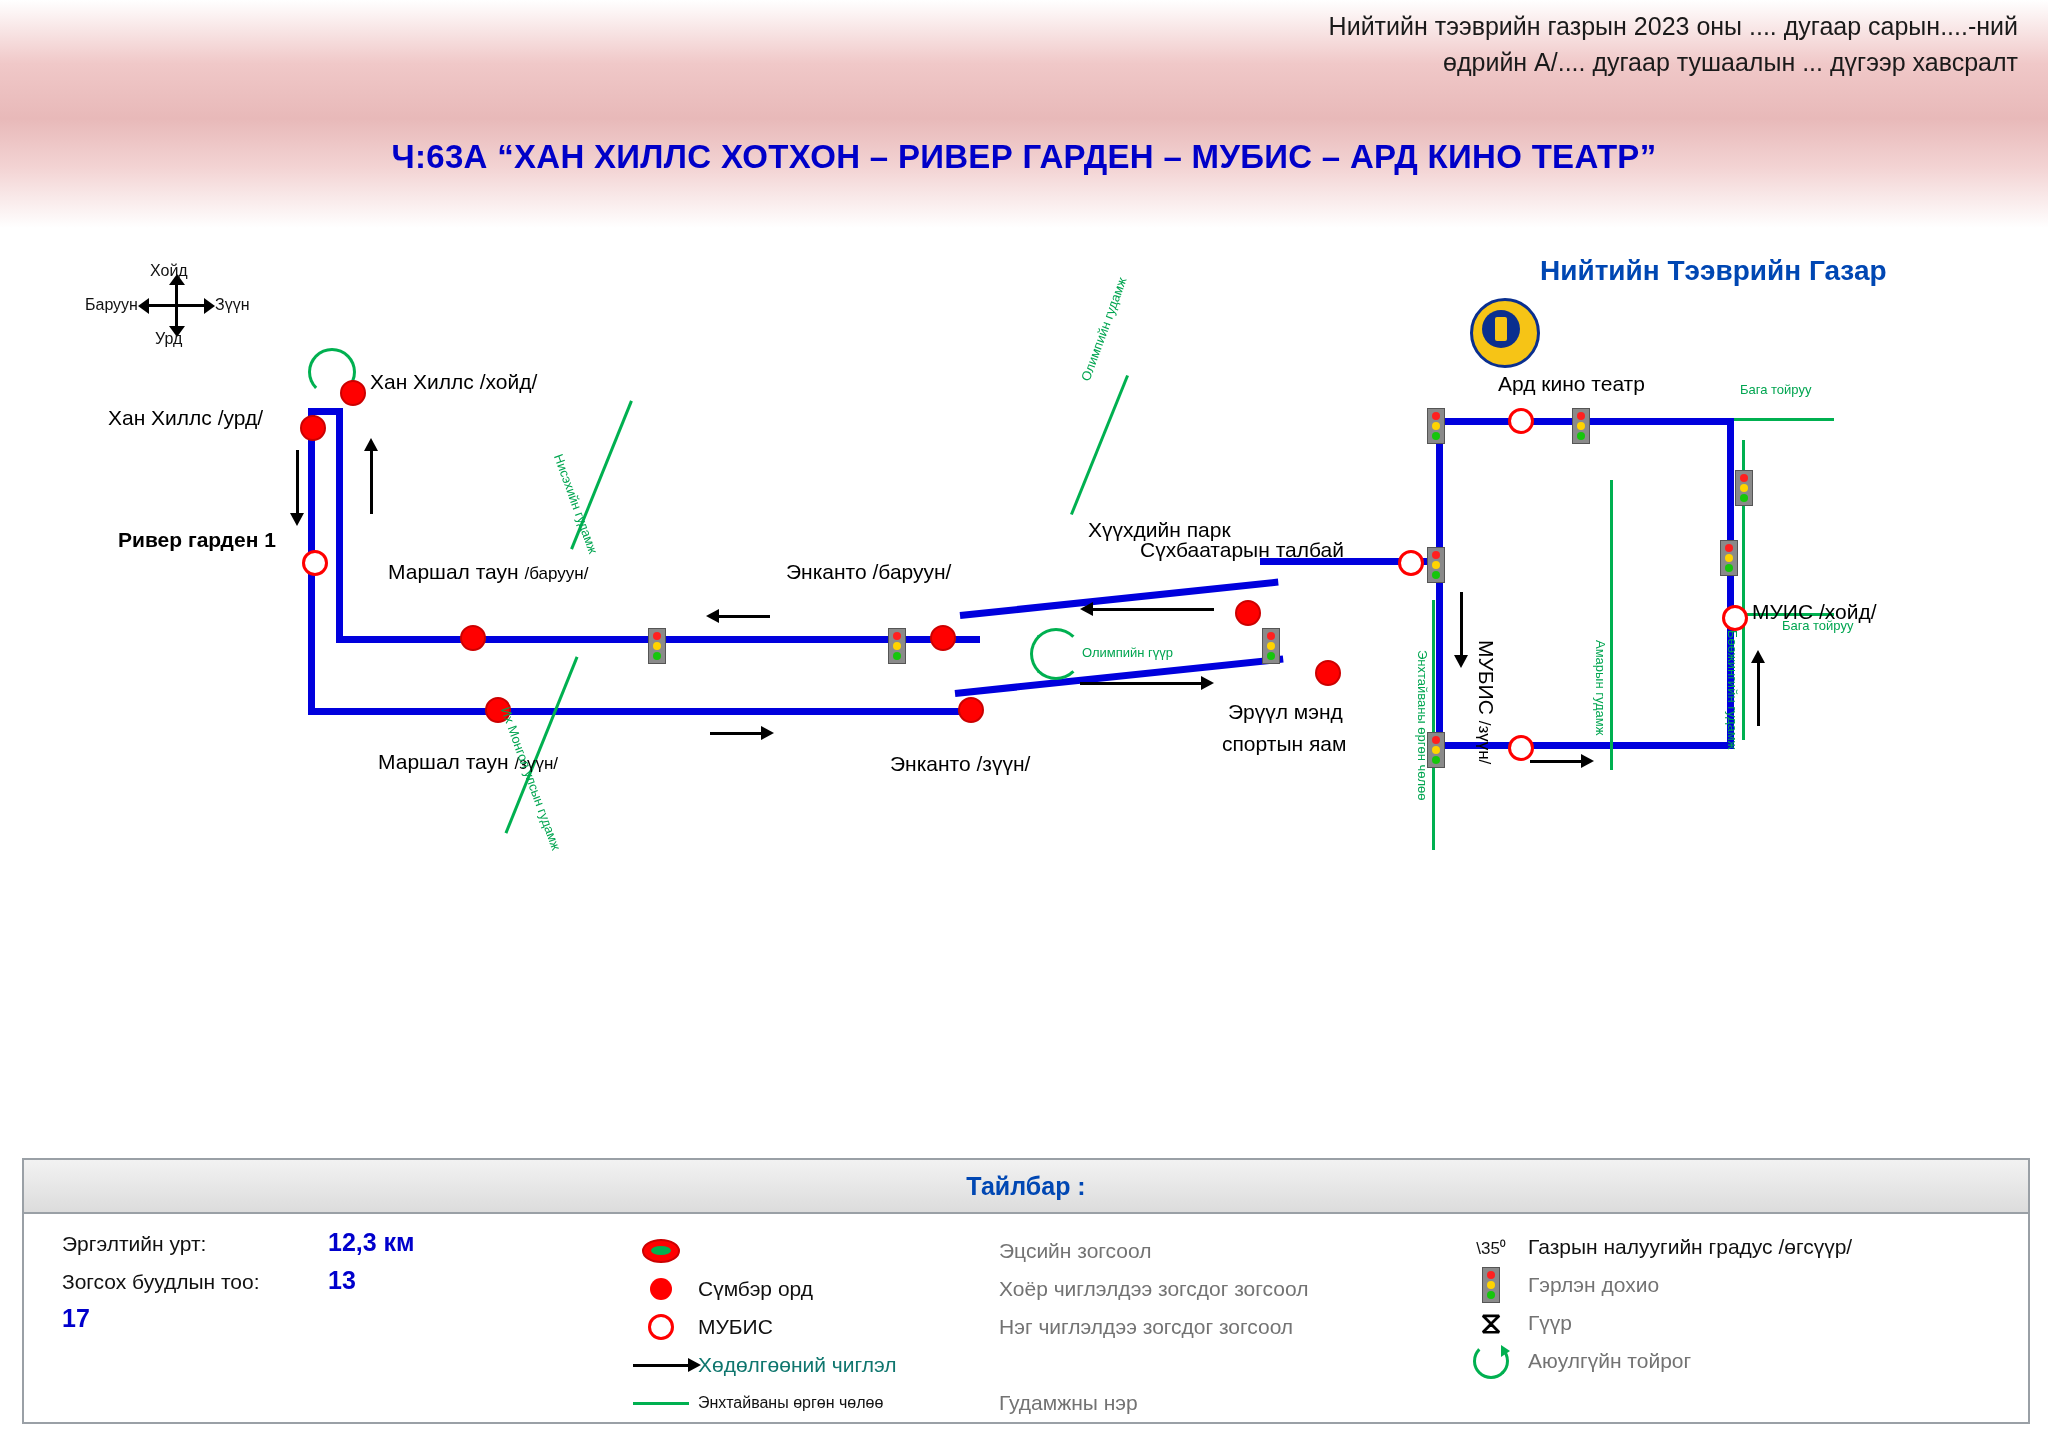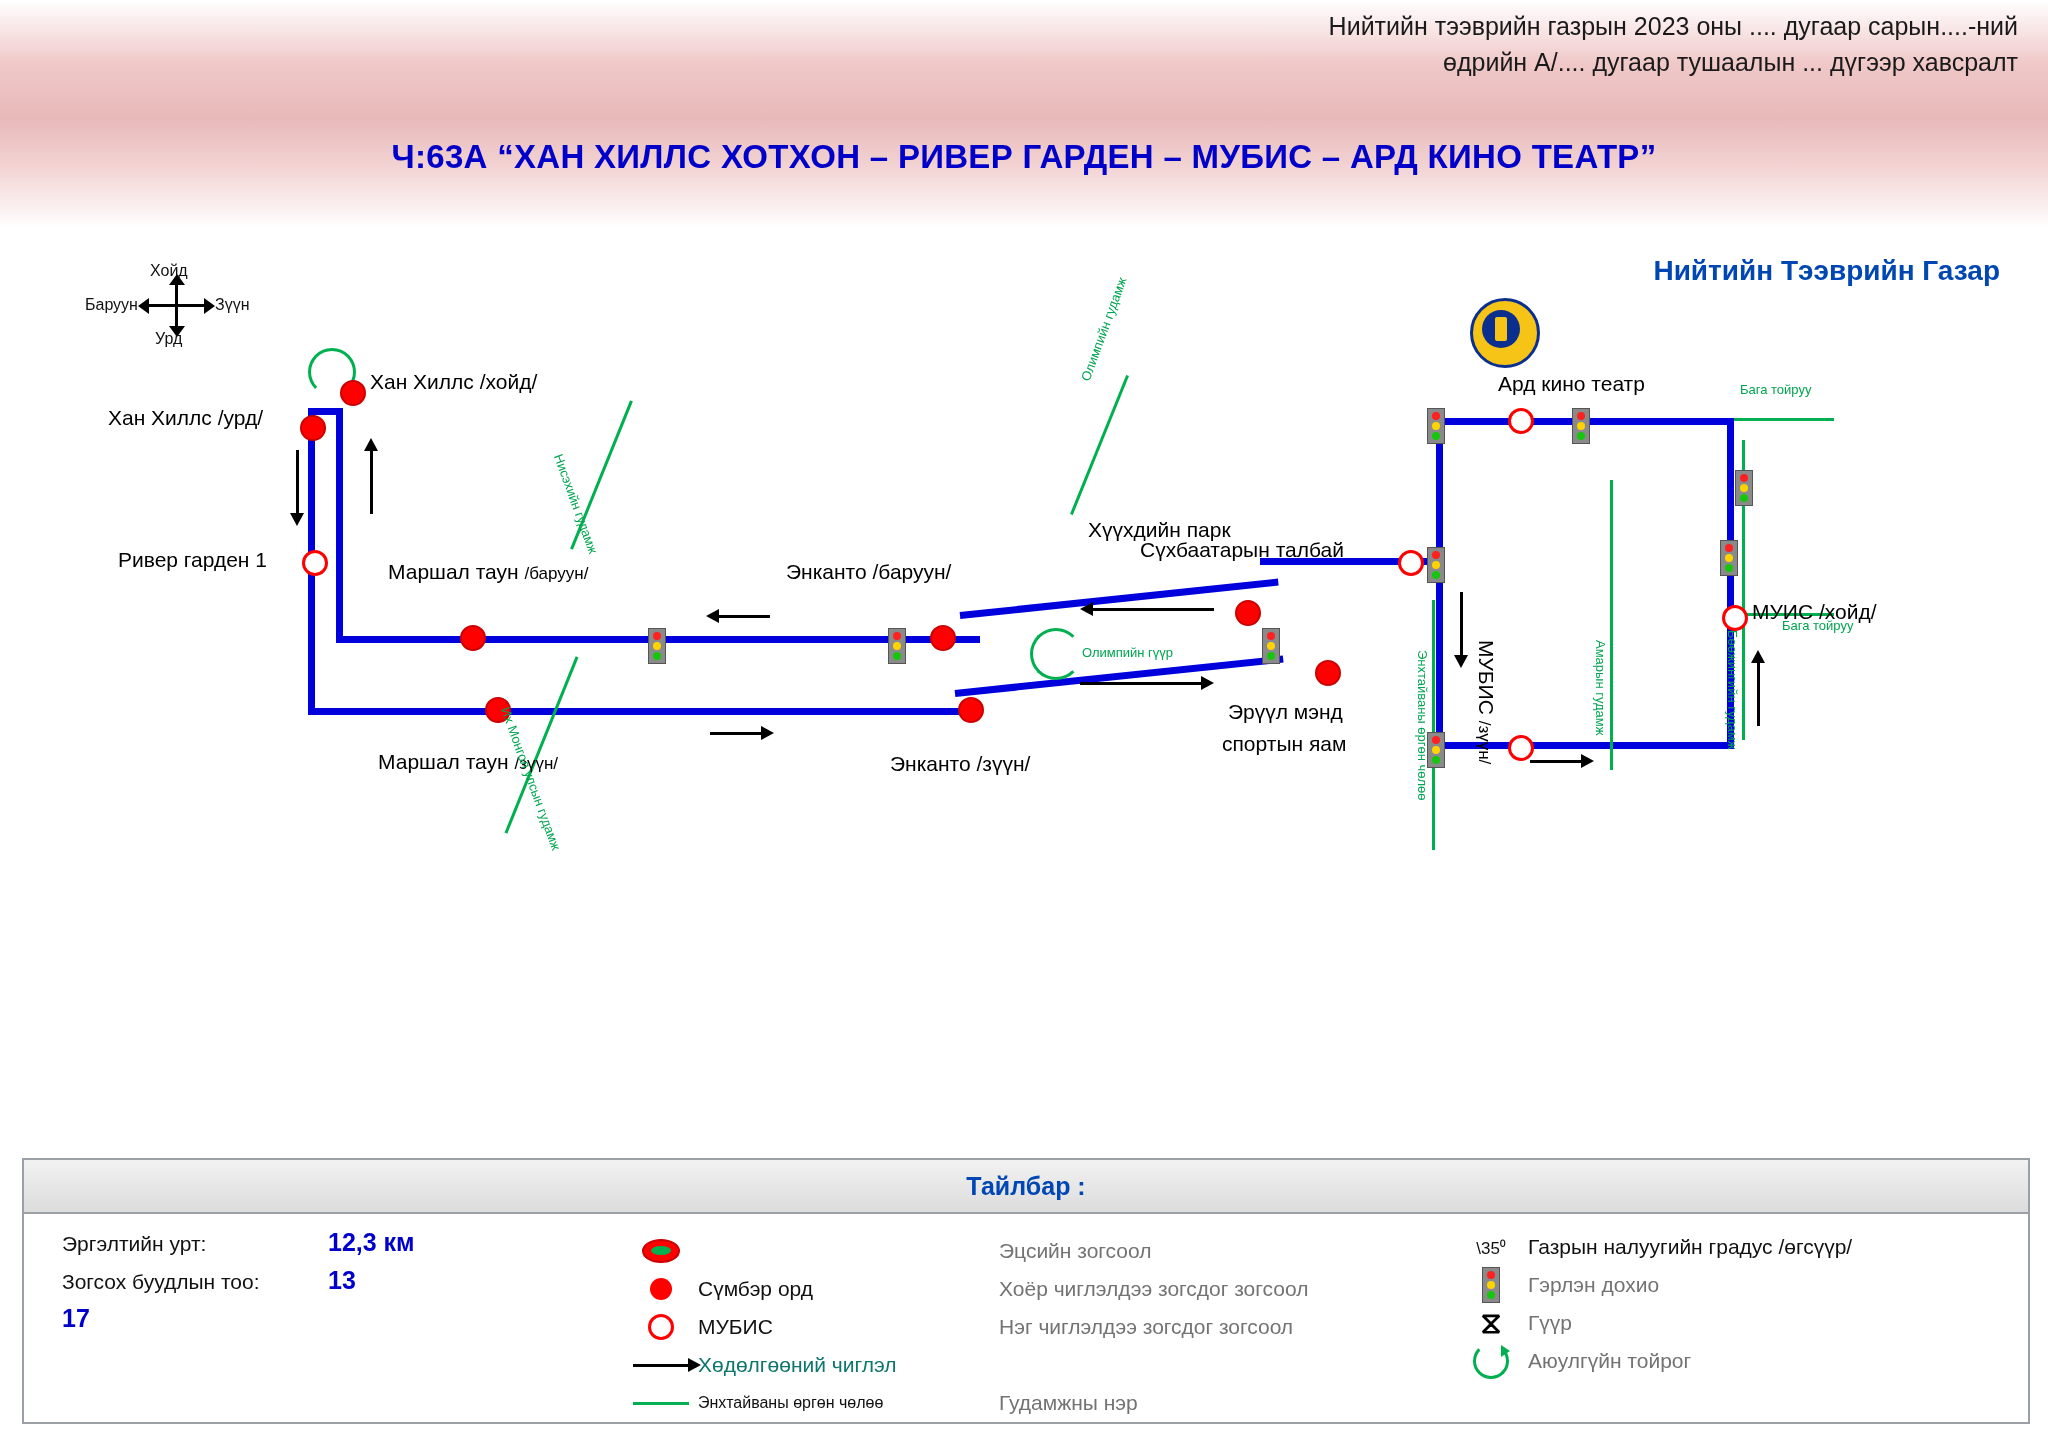--- a/index.html
+++ b/index.html
@@ -17,21 +17,21 @@
   }
   .header-note{
     position:absolute;right:30px;top:8px;width:1000px;
     text-align:right;font-size:25px;color:#1a1a1a;line-height:1.45;
   }
   .route-title{
     position:absolute;left:0;top:138px;width:2048px;text-align:center;
     font-size:33px;font-weight:bold;color:#0000c8;letter-spacing:.3px;
   }
   .agency-name{
-    position:absolute;left:1540px;top:255px;width:460px;text-align:right;
+    position:absolute;left:1540px;top:255px;width:460px;text-align:left;
     font-size:28px;font-weight:bold;color:#0047b3;
   }
   .agency-logo{
     position:absolute;left:1470px;top:298px;width:64px;height:64px;border-radius:50%;
     background:#f6c416;border:3px solid #0a2f8f;
   }
   .agency-logo:after{
     content:"";position:absolute;left:9px;top:9px;width:38px;height:38px;border-radius:50%;
     background:#0a2f8f;
   }
@@ -238,21 +238,21 @@
   <div class="stop-filled" style="left:958px;top:337px;"></div>
   <div class="stop-filled" style="left:1235px;top:240px;"></div>
   <div class="stop-open" style="left:1398px;top:190px;"></div>
   <div class="stop-filled" style="left:1315px;top:300px;"></div>
   <div class="stop-open" style="left:1508px;top:48px;"></div>
   <div class="stop-open" style="left:1508px;top:375px;"></div>
   <div class="stop-open" style="left:1722px;top:245px;"></div>
 
   <div class="lbl" style="left:108px;top:46px;">Хан Хиллс /урд/</div>
   <div class="lbl" style="left:370px;top:10px;">Хан Хиллс /хойд/</div>
-  <div class="lbl" style="left:118px;top:188px;">Ривер гарден 1</div>
+  <div class="lbl" style="left:118px;top:168px;font-weight:bold;">Ривер гарден 1</div>
   <div class="lbl" style="left:388px;top:200px;">
     <span>Маршал таун</span>
     <small>/баруун/</small>
   </div>
   <div class="lbl" style="left:378px;top:390px;">
     <span>Маршал таун</span>
     <small>/зүүн/</small>
   </div>
   <div class="lbl" style="left:786px;top:200px;">Энканто /баруун/</div>
   <div class="lbl" style="left:890px;top:392px;">Энканто /зүүн/</div>

